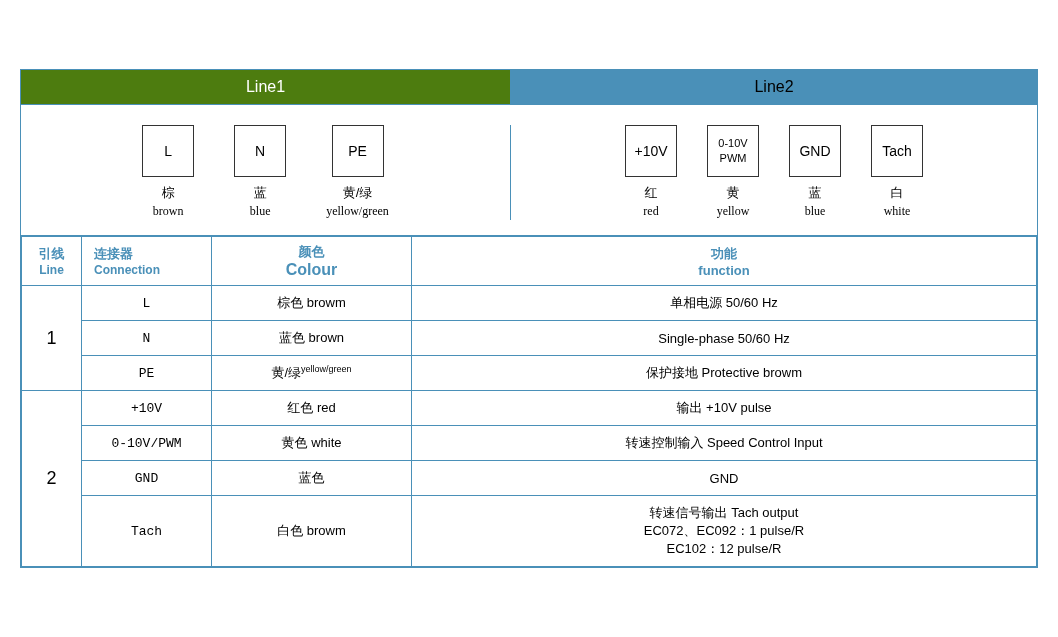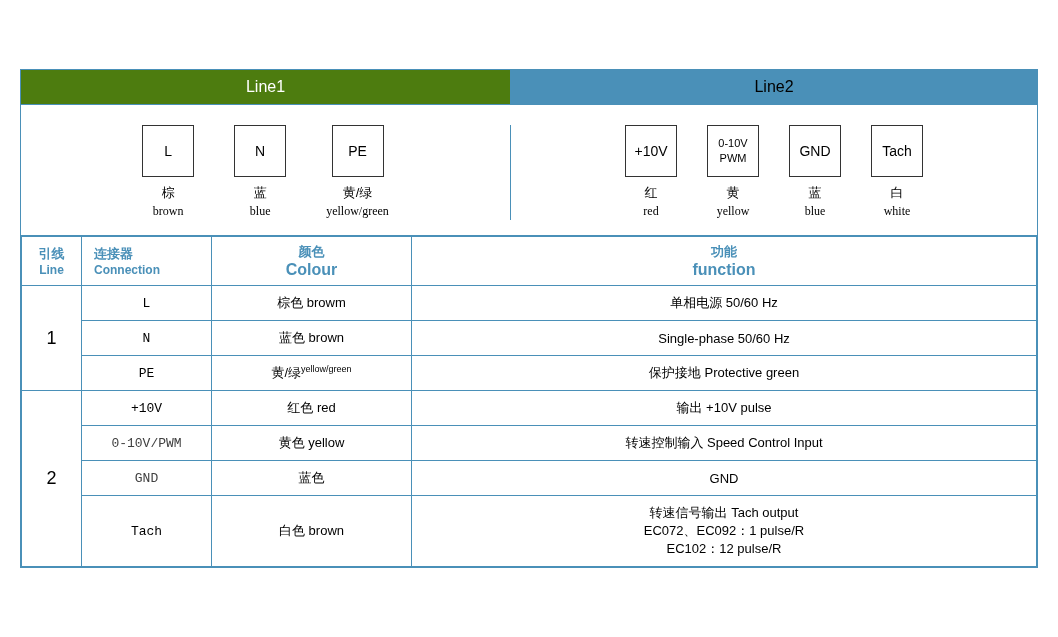--- a/index.html
+++ b/index.html
@@ -136,21 +136,21 @@
       text-align: center;
       font-family: Arial, sans-serif;
     }
     .col-conn-val {
       text-align: center;
       font-family: "Courier New", monospace;
       font-size: 13px;
     }
     
     .gray-text {
-      color: #404040;
+      color: #000000;
     }
     
     .sup-small {
       font-size: 10px;
       vertical-align: super;
     }
   </style>
 </head>
 <body>
 
@@ -230,21 +230,21 @@
       <td class="col-conn">
         <span style="display:block;">连接器</span>
         <span style="display:block;font-size:12px;">Connection</span>
       </td>
       <td class="col-colour">
         <span style="display:block;">颜色</span>
         <span style="display:block;font-size:16px;">Colour</span>
       </td>
       <td class="col-func">
         <span style="display:block;">功能</span>
-        <span style="display:block;font-size:16px;">function</span>
+        <span style="display:block;font-size:13px;">function</span>
       </td>
     </tr>
 
     <tr>
       <td class="col-line" rowspan="3">
         <div class="line-num">1</div>
       </td>
       <td class="col-conn-val">L</td>
       <td class="col-colour">棕色 browm</td>
       <td class="col-func">单相电源 50/60 Hz</td>
@@ -254,47 +254,47 @@
       <td class="col-conn-val">N</td>
       <td class="col-colour">蓝色 brown</td>
       <td class="col-func">Single-phase 50/60 Hz</td>
     </tr>
 
     <tr>
       <td class="col-conn-val">PE</td>
       <td class="col-colour">
         黄/绿<span class="sup-small" style="font-size:9px;">yellow/green</span>
       </td>
-      <td class="col-func">保护接地 Protective green</td>
+      <td class="col-func">保护接地 Protective browm</td>
     </tr>
 
     <tr>
       <td class="col-line" rowspan="4">
         <div class="line-num">2</div>
       </td>
       <td class="col-conn-val">+10V</td>
       <td class="col-colour">红色 red</td>
       <td class="col-func">输出 +10V pulse</td>
     </tr>
 
     <tr>
       <td class="col-conn-val gray-text">0-10V/PWM</td>
-      <td class="col-colour">黄色 yellow</td>
+      <td class="col-colour">黄色 white</td>
       <td class="col-func">转速控制输入 Speed Control Input</td>
     </tr>
 
     <tr>
       <td class="col-conn-val gray-text">GND</td>
       <td class="col-colour">蓝色</td>
       <td class="col-func">GND</td>
     </tr>
 
     <tr>
       <td class="col-conn-val">Tach</td>
-      <td class="col-colour">白色 brown</td>
+      <td class="col-colour">白色 browm</td>
       <td class="col-func">
         转速信号输出 Tach output<br>
         EC072、EC092：1 pulse/R<br>
         EC102：12 pulse/R
       </td>
     </tr>
   </tbody>
     </table>
 </div>
 

